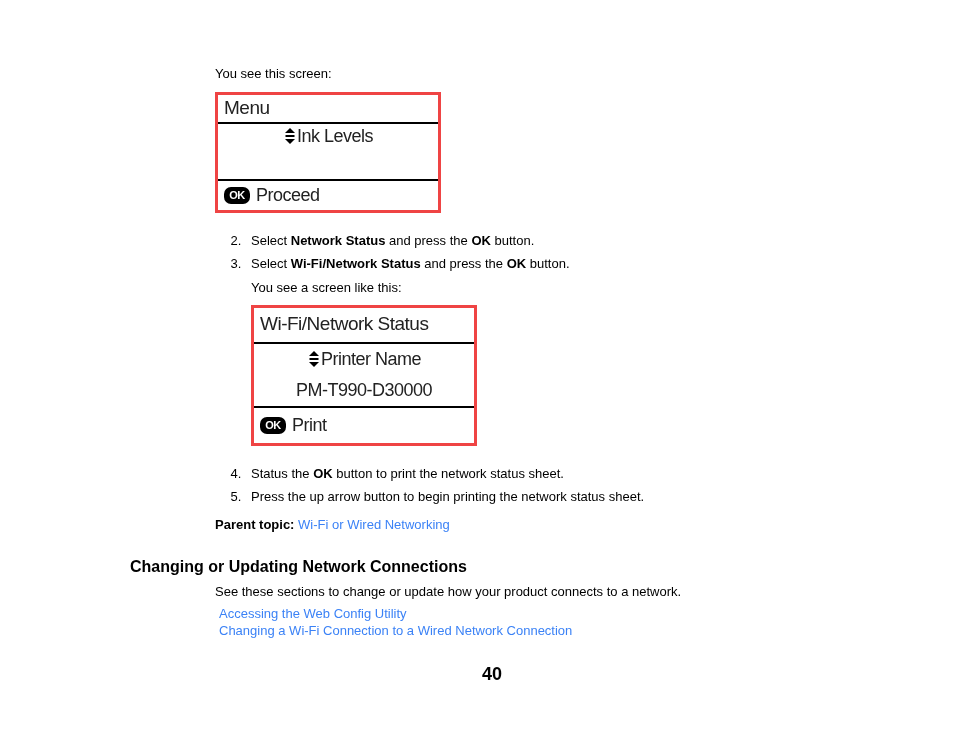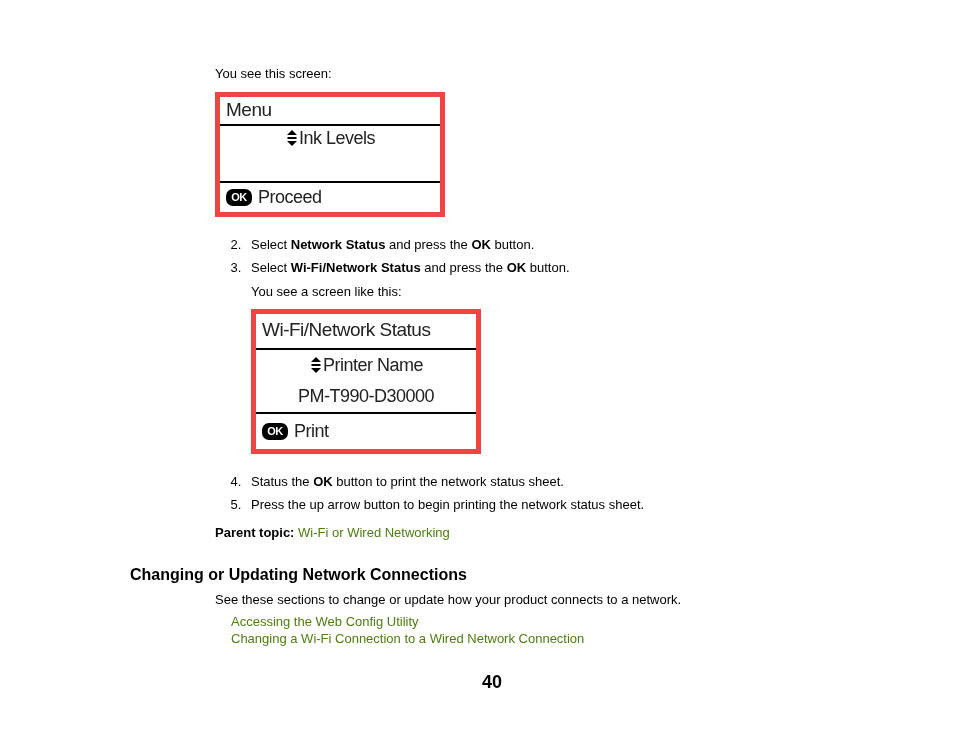--- a/index.html
+++ b/index.html
@@ -24,21 +24,21 @@
   ol {
     margin: 8px 0;
     padding-left: 22px;
   }
   ol li {
     margin: 4px 8px;
     padding-left: 6px;
     line-height: 1.5;
   }
   .lcd-screen {
-    border: 5px solid #ef4444;
+    border: 3px solid #ef4444;
     background: #fff;
     width: 220px;
     margin: 8px 0 18px 0;
     font-family: "Trebuchet MS", Arial, sans-serif;
     font-size: 18px;
     color: #222;
   }
   .lcd-title {
     border-bottom: 2px solid #000;
     padding: 2px 6px 3px 6px;
@@ -97,26 +97,26 @@
     position: absolute; left: 50%; top: 50%;
     transform: translate(-50%,-50%);
     width: 9px; height: 2px; background: #000;
   }
   h2 {
     font-size: 16px;
     margin: 24px 0 6px 0;
     font-weight: bold;
   }
   a {
-    color: #4d7c0f;
+    color: #3b82f6;
     text-decoration: none;
   }
   .links a {
     display: block;
-    margin: 2px 16px;
+    margin: 2px 4px;
   }
   .bold { font-weight: bold; }
   .page-number {
     text-align: center;
     font-weight: bold;
     font-size: 18px;
     margin-top: 26px;
   }
 </style>
 </head>

